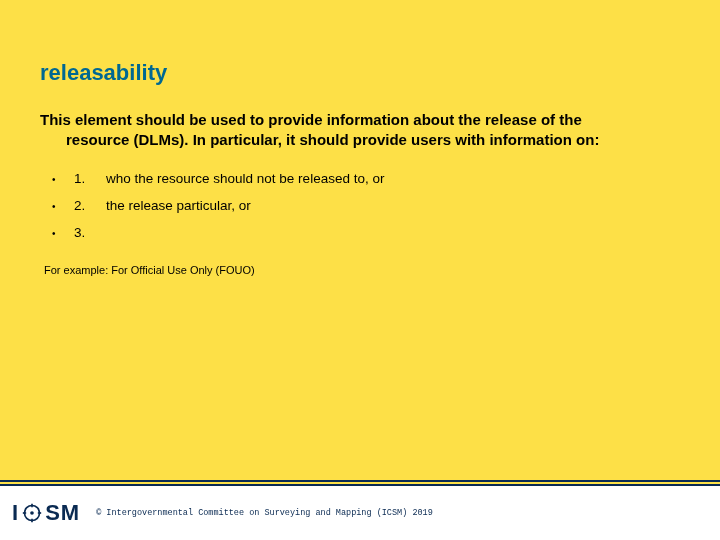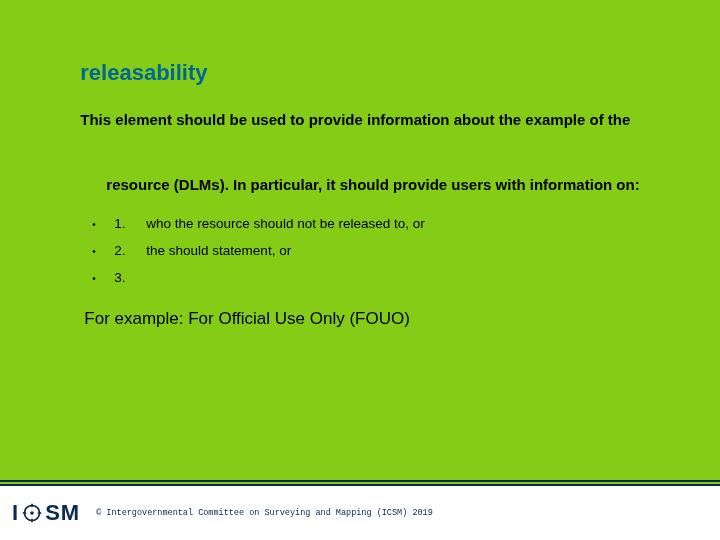--- a/index.html
+++ b/index.html
@@ -1,51 +1,51 @@
 <!DOCTYPE html>
 <html><head>
 <meta charset="utf-8">
 <style>
   * { margin: 0; padding: 0; box-sizing: border-box; }
   html, body { width: 720px; height: 540px; font-family: Arial, Helvetica, sans-serif; background: #000; }
   .slide {
-    width: 720px; height: 540px; background: #84cc16; position: relative;
-    display: flex; flex-direction: column; align-items: center;
+    width: 720px; height: 540px; background: #fde047; position: relative;
+    display: flex; flex-direction: column;
   }
   .content {
     flex: 1; padding: 60px 40px 0 40px;
   }
   .title {
     color: #006892;
     font-size: 22px;
     font-weight: bold;
     margin-bottom: 24px;
   }
   .intro {
     font-size: 15px;
     font-weight: bold;
     color: #000;
     line-height: 1.35;
     margin-bottom: 14px;
     padding-left: 0;
   }
-  .intro-indent { padding-left: 26px; display: block; margin-top: 45px; }
+  .intro-indent { padding-left: 26px; display: block; }
   .list {
     margin: 6px 0 18px 0;
   }
   .list-row {
     display: flex; align-items: baseline;
     font-size: 13.5px; color: #000;
     padding: 6px 0 6px 12px;
   }
   .bullet { width: 22px; flex: 0 0 22px; font-size: 10px; }
   .num    { width: 32px; flex: 0 0 32px; }
   .itemtxt { flex: 1; }
   .example {
-    font-size: 17px; color: #000; padding-left: 4px;
+    font-size: 11px; color: #000; padding-left: 4px;
   }
   .footer {
     height: 56px; width: 100%; position: relative;
     border-top: 2px solid #0a2a52;
     background: #fff;
     display: flex; align-items: center;
     padding: 0 12px;
   }
   .footer::before {
     content: ""; position: absolute; left: 0; right: 0; top: -6px;
@@ -67,34 +67,34 @@
 </style>
 </head>
 <body>
 
 <div class="slide">
   <div class="content">
 
     <h1 class="title">releasability</h1>
 
     <p class="intro">
-      <span>This element should be used to provide information about the example of the</span><br>
+      <span>This element should be used to provide information about the release of the</span><br>
       <span class="intro-indent">resource (DLMs). In particular, it should provide users with information on:</span>
     </p>
 
     <div class="list">
       <div class="list-row">
         <span class="bullet">•</span>
         <span class="num">1.</span>
         <span class="itemtxt">who the resource should not be released to, or</span>
       </div>
       <div class="list-row">
         <span class="bullet">•</span>
         <span class="num">2.</span>
-        <span class="itemtxt">the should statement, or</span>
+        <span class="itemtxt">the release particular, or</span>
       </div>
       <div class="list-row">
         <span class="bullet">•</span>
         <span class="num">3.</span>
       </div>
     </div>
 
     <p class="example">For example: For Official Use Only (FOUO)</p>
   </div>
 

